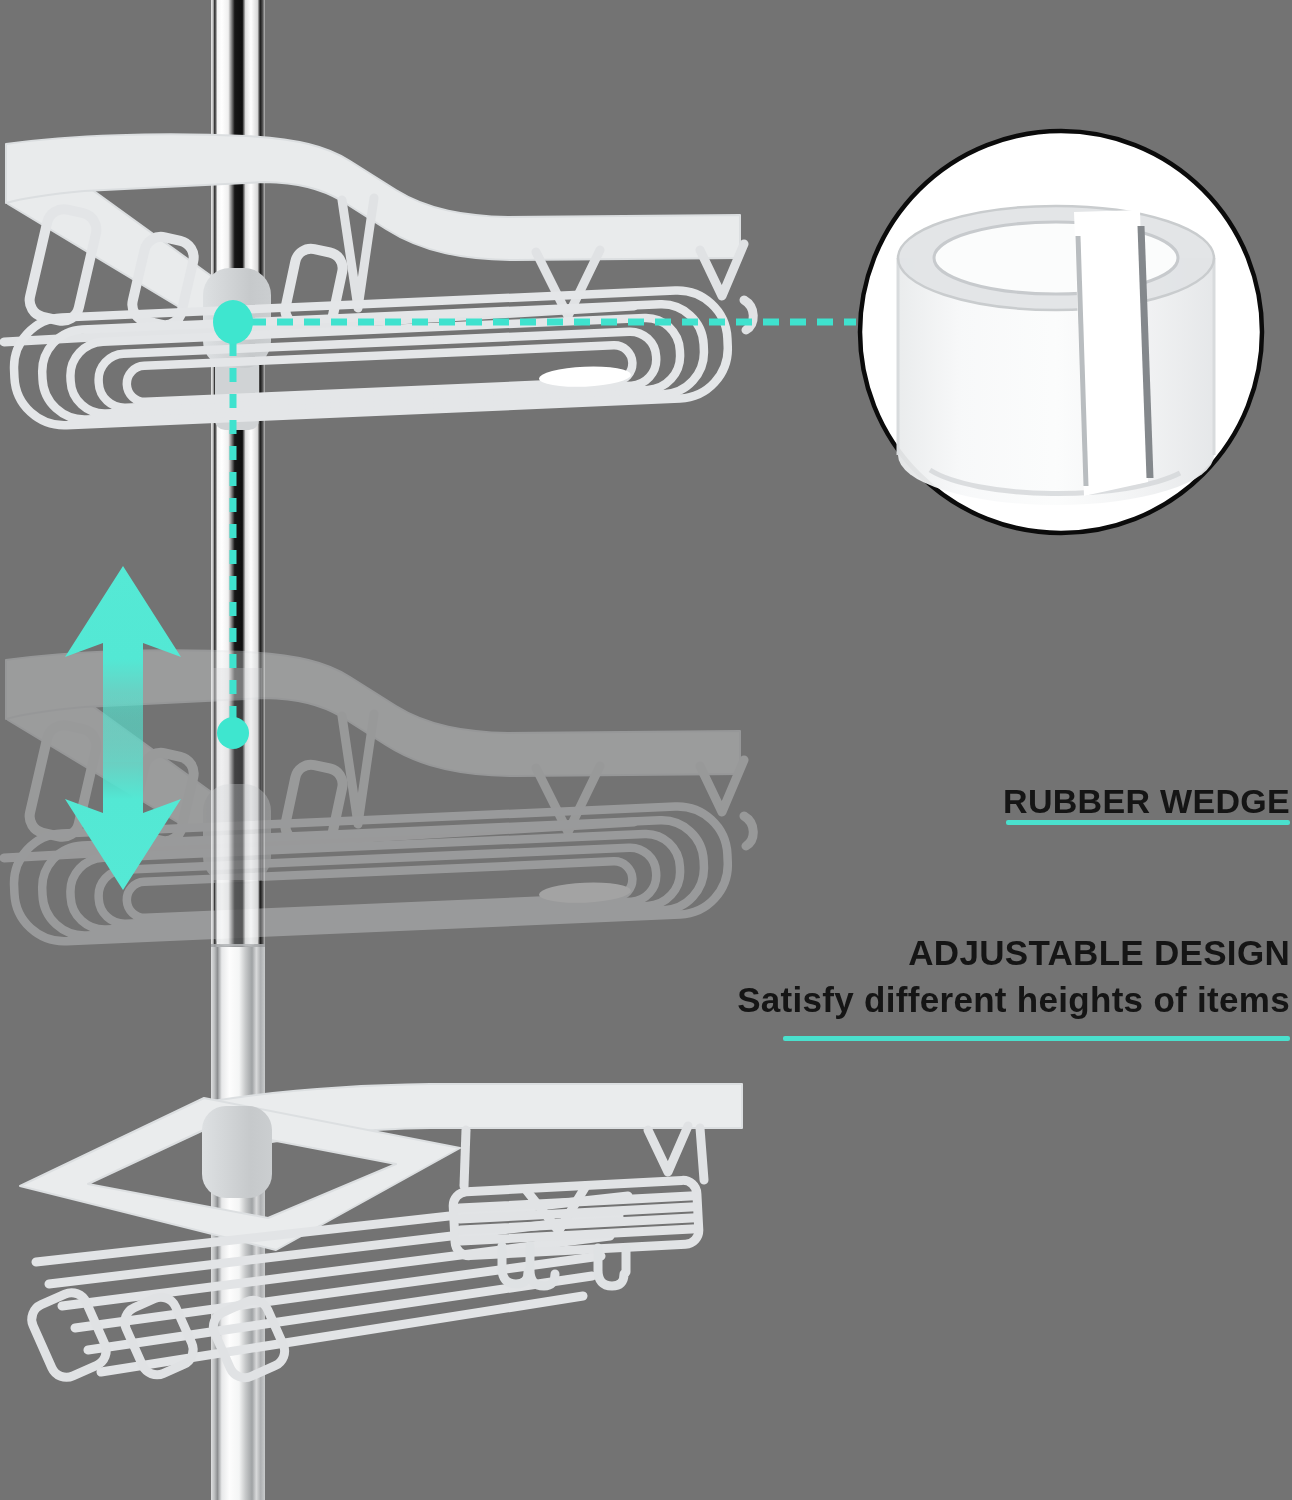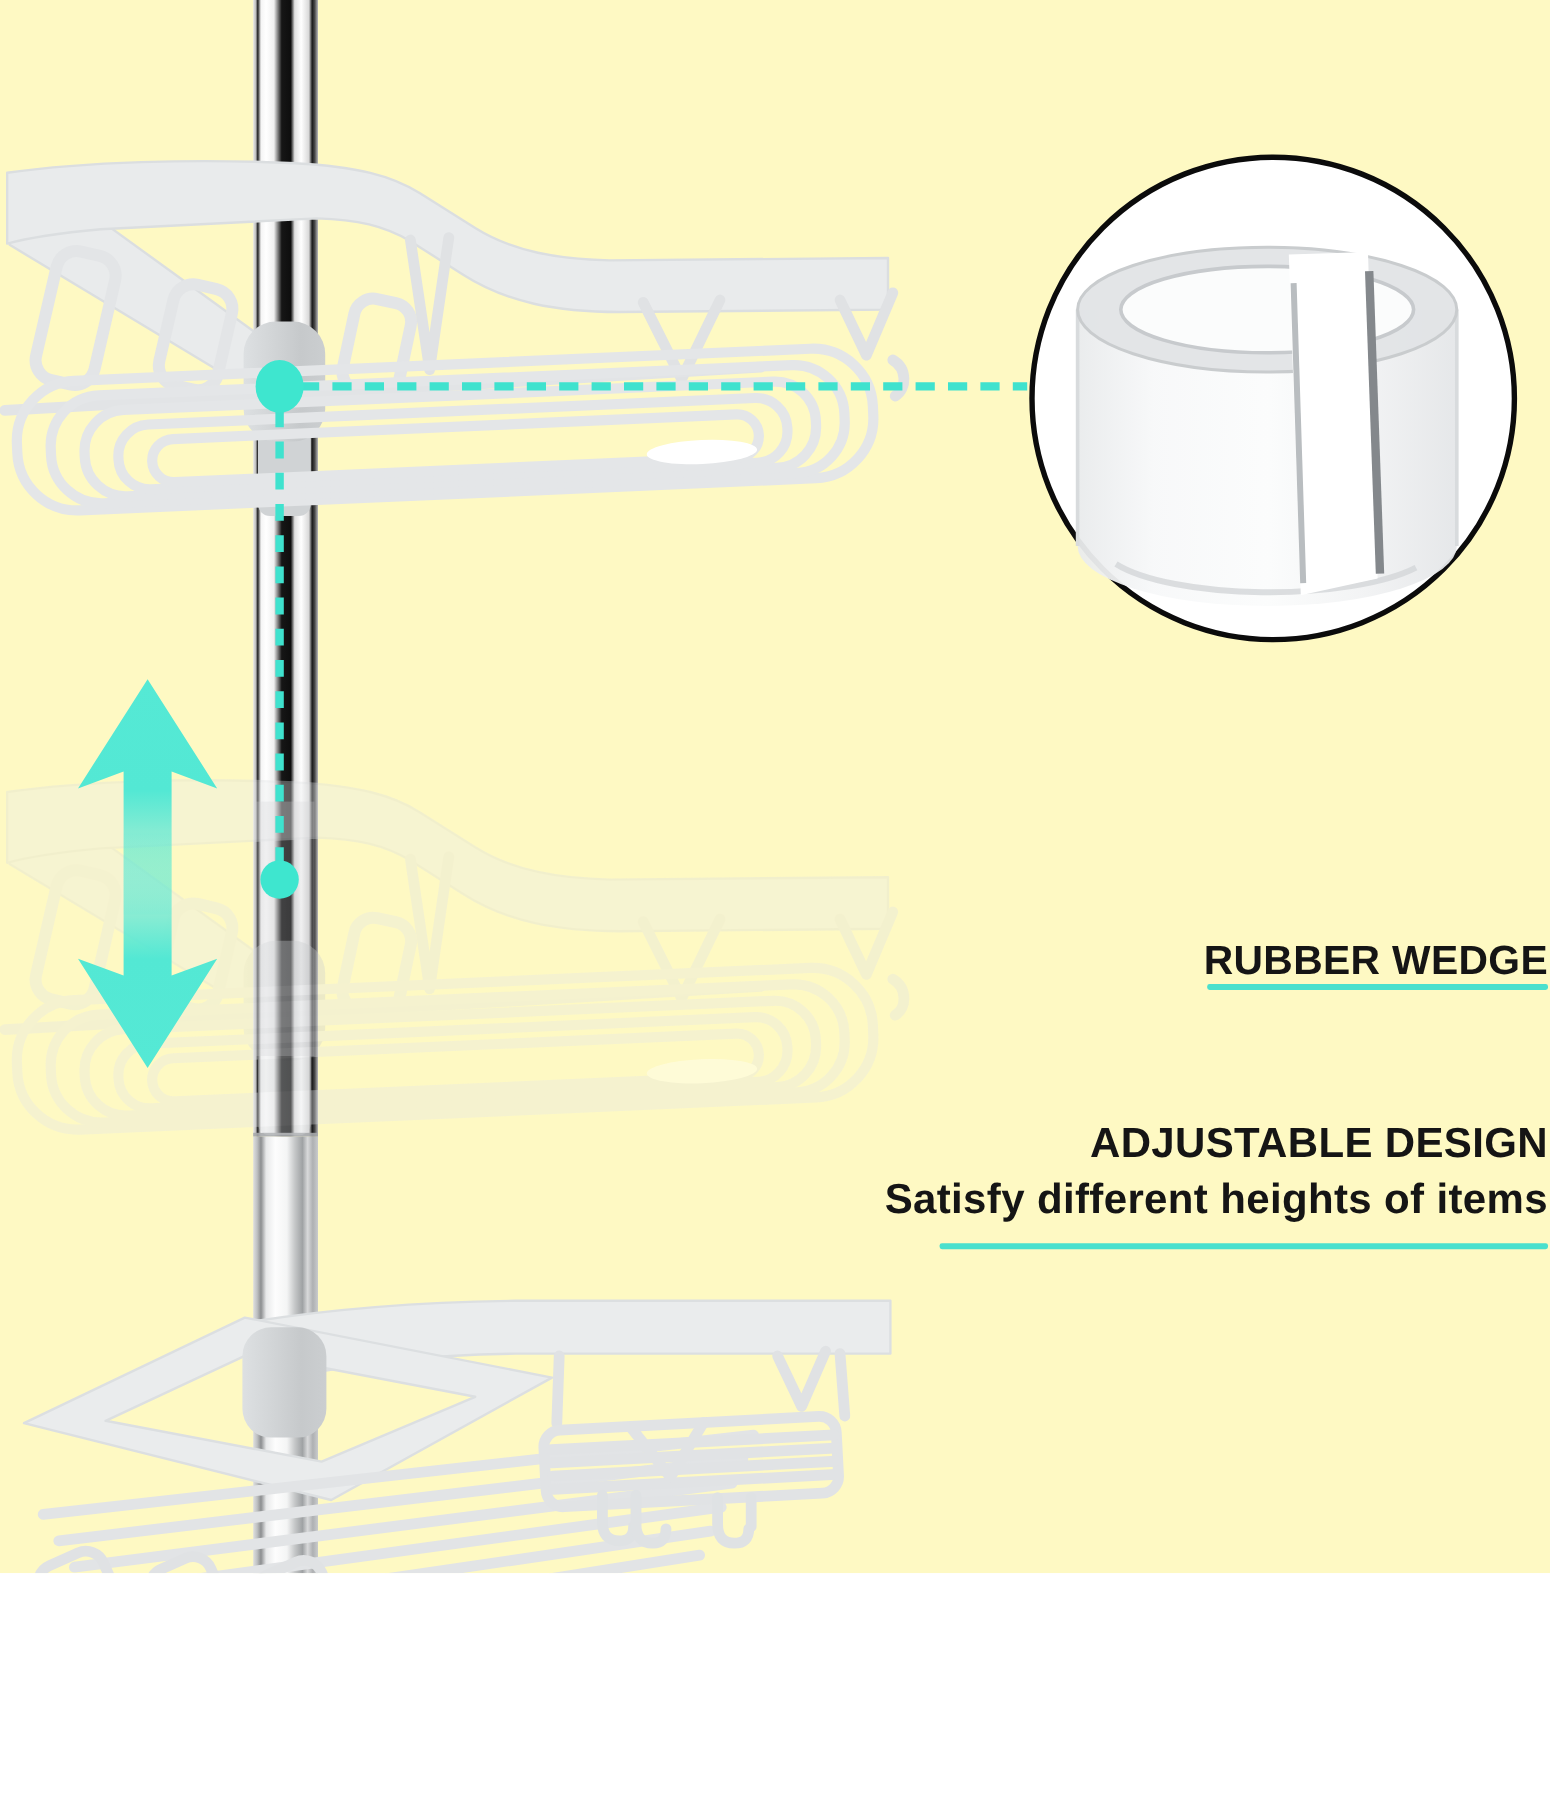--- a/index.html
+++ b/index.html
@@ -1,17 +1,17 @@
 <!DOCTYPE html>
 <html><head>
 <meta charset="utf-8">
 <style>
   html,body{margin:0;padding:0;background:#fff;}
   .stage{
-    position:relative;width:1292px;height:1311px;background:#fef9c3;
+    position:relative;width:1292px;height:1500px;background:#737373;
     font-family:"Liberation Sans","DejaVu Sans",sans-serif;overflow:hidden;
   }
   .stage svg{position:absolute;left:0;top:0;}
   .label{
     position:absolute;color:#151515;font-weight:700;white-space:nowrap;
     text-align:right;right:2px;letter-spacing:0.3px;
   }
   .rubber-label{top:782px;font-size:34px;}
   .adj-title{top:933px;font-size:35px;}
   .adj-sub{top:980px;font-size:35px;}

